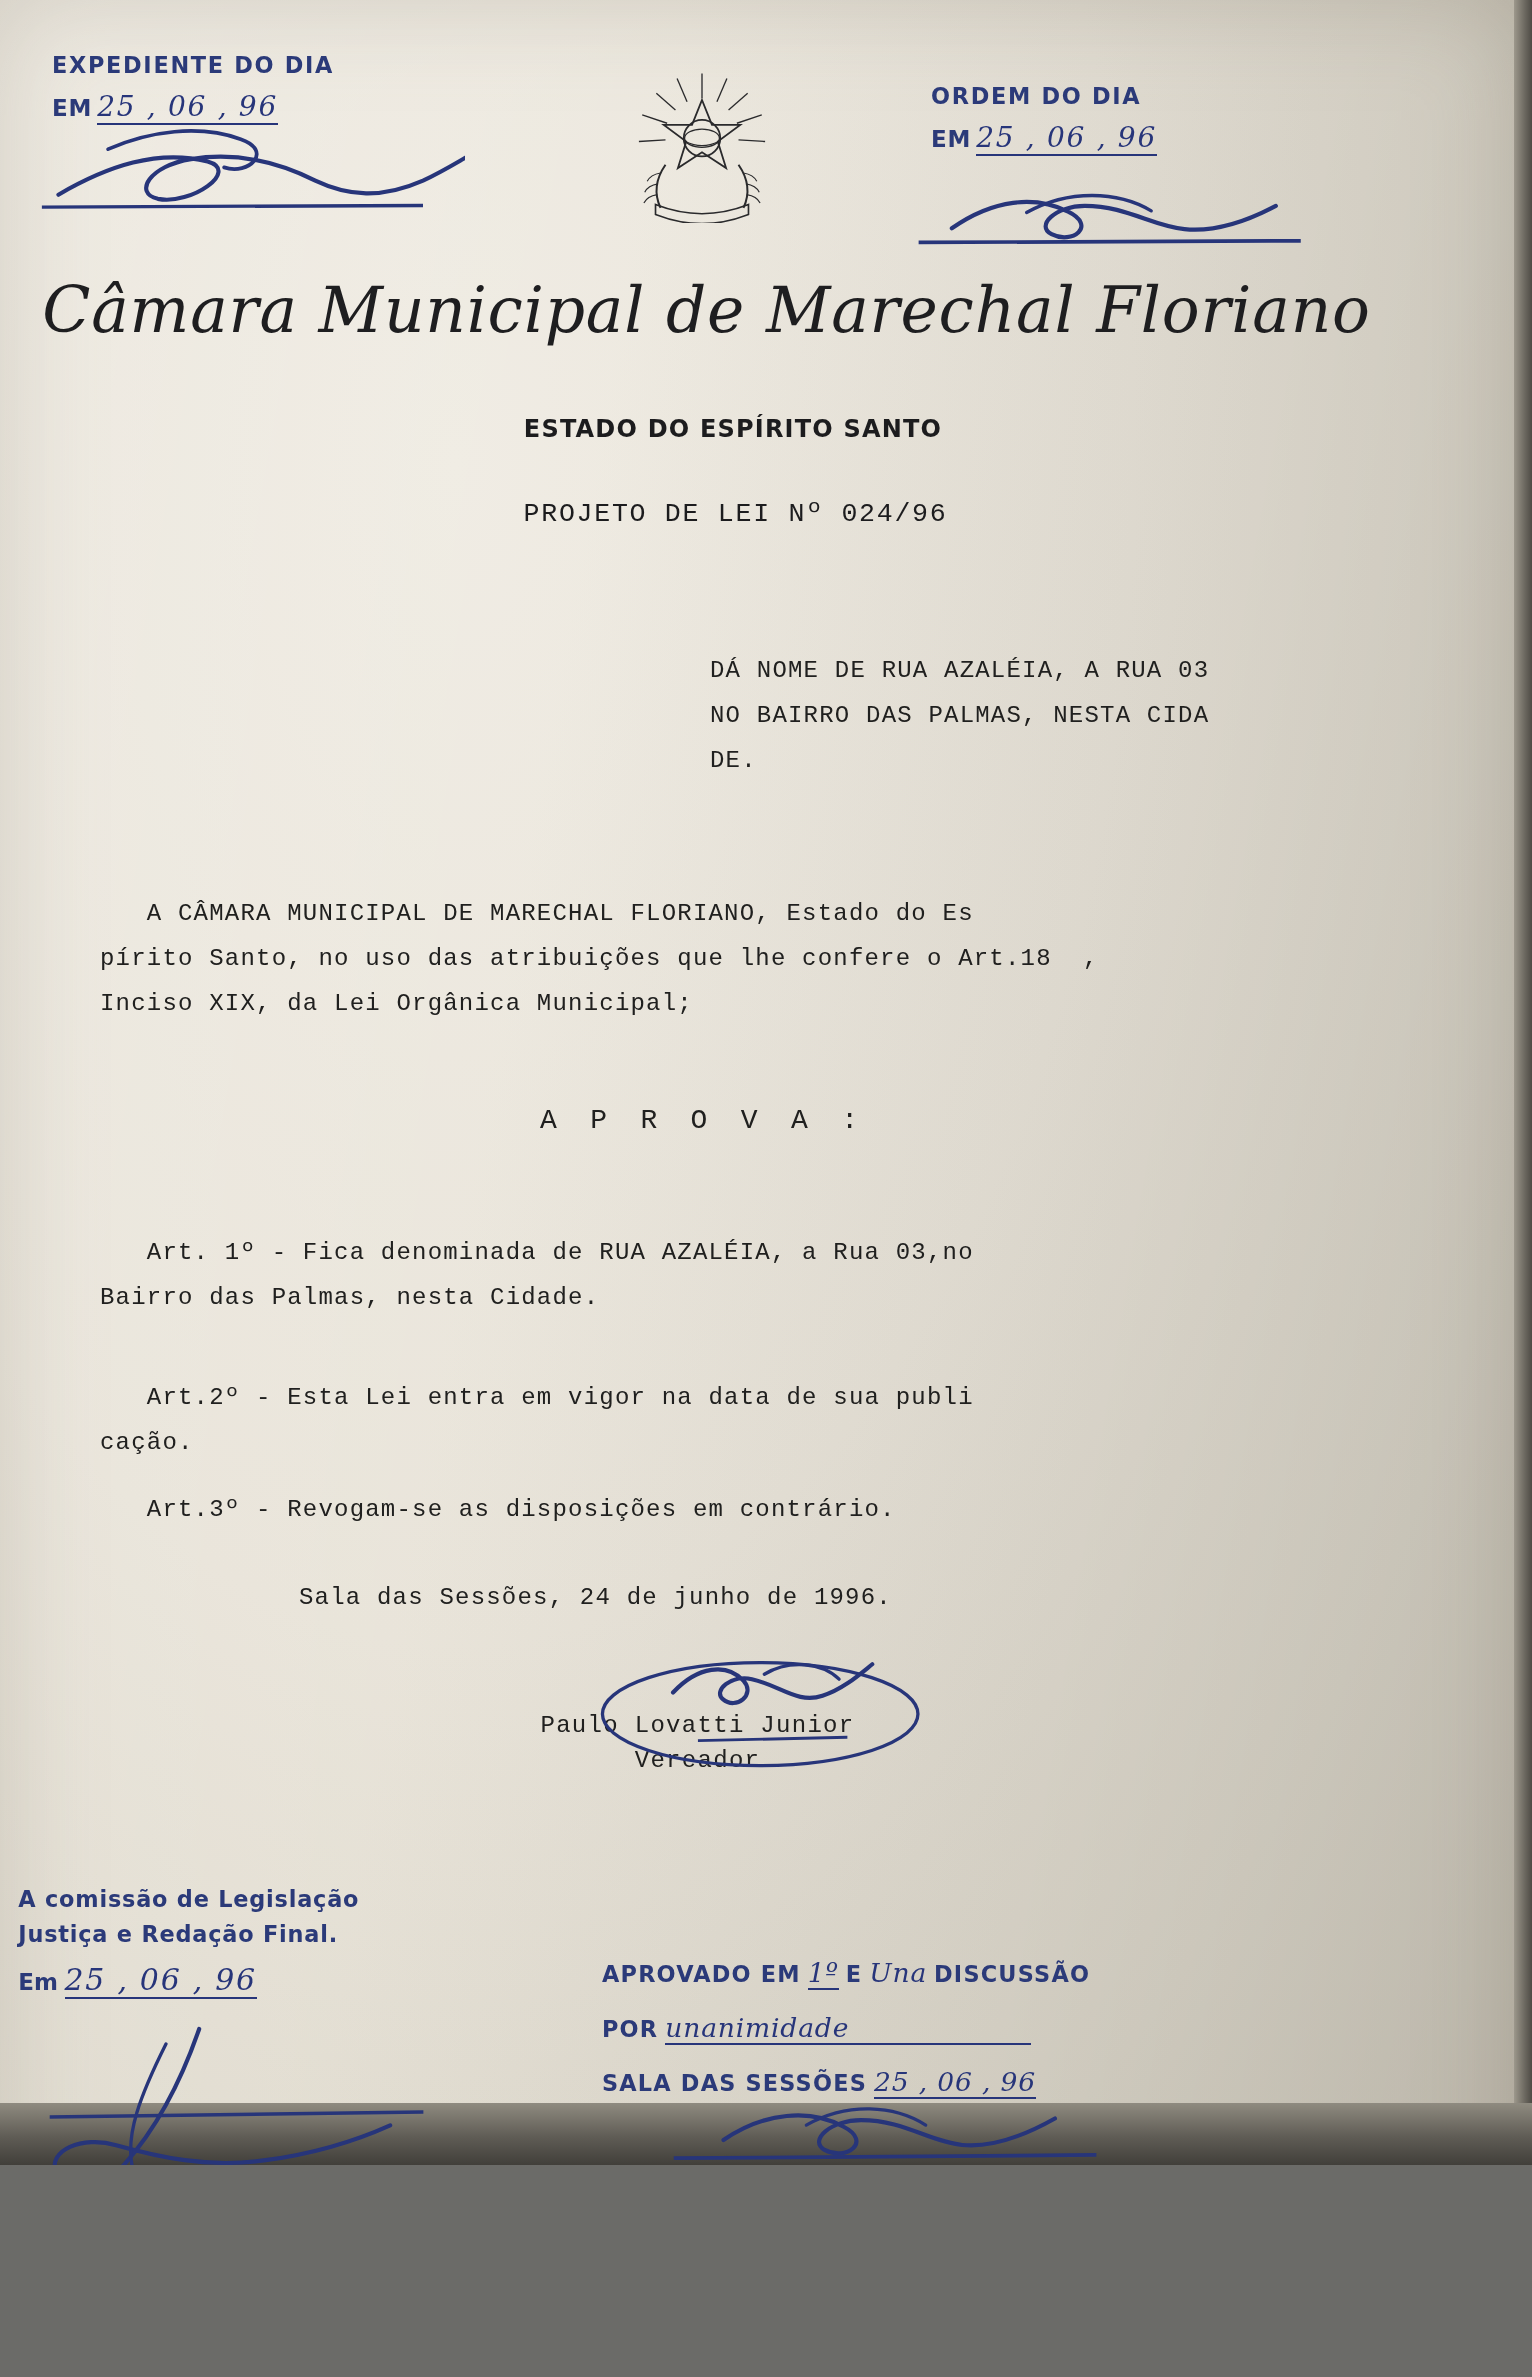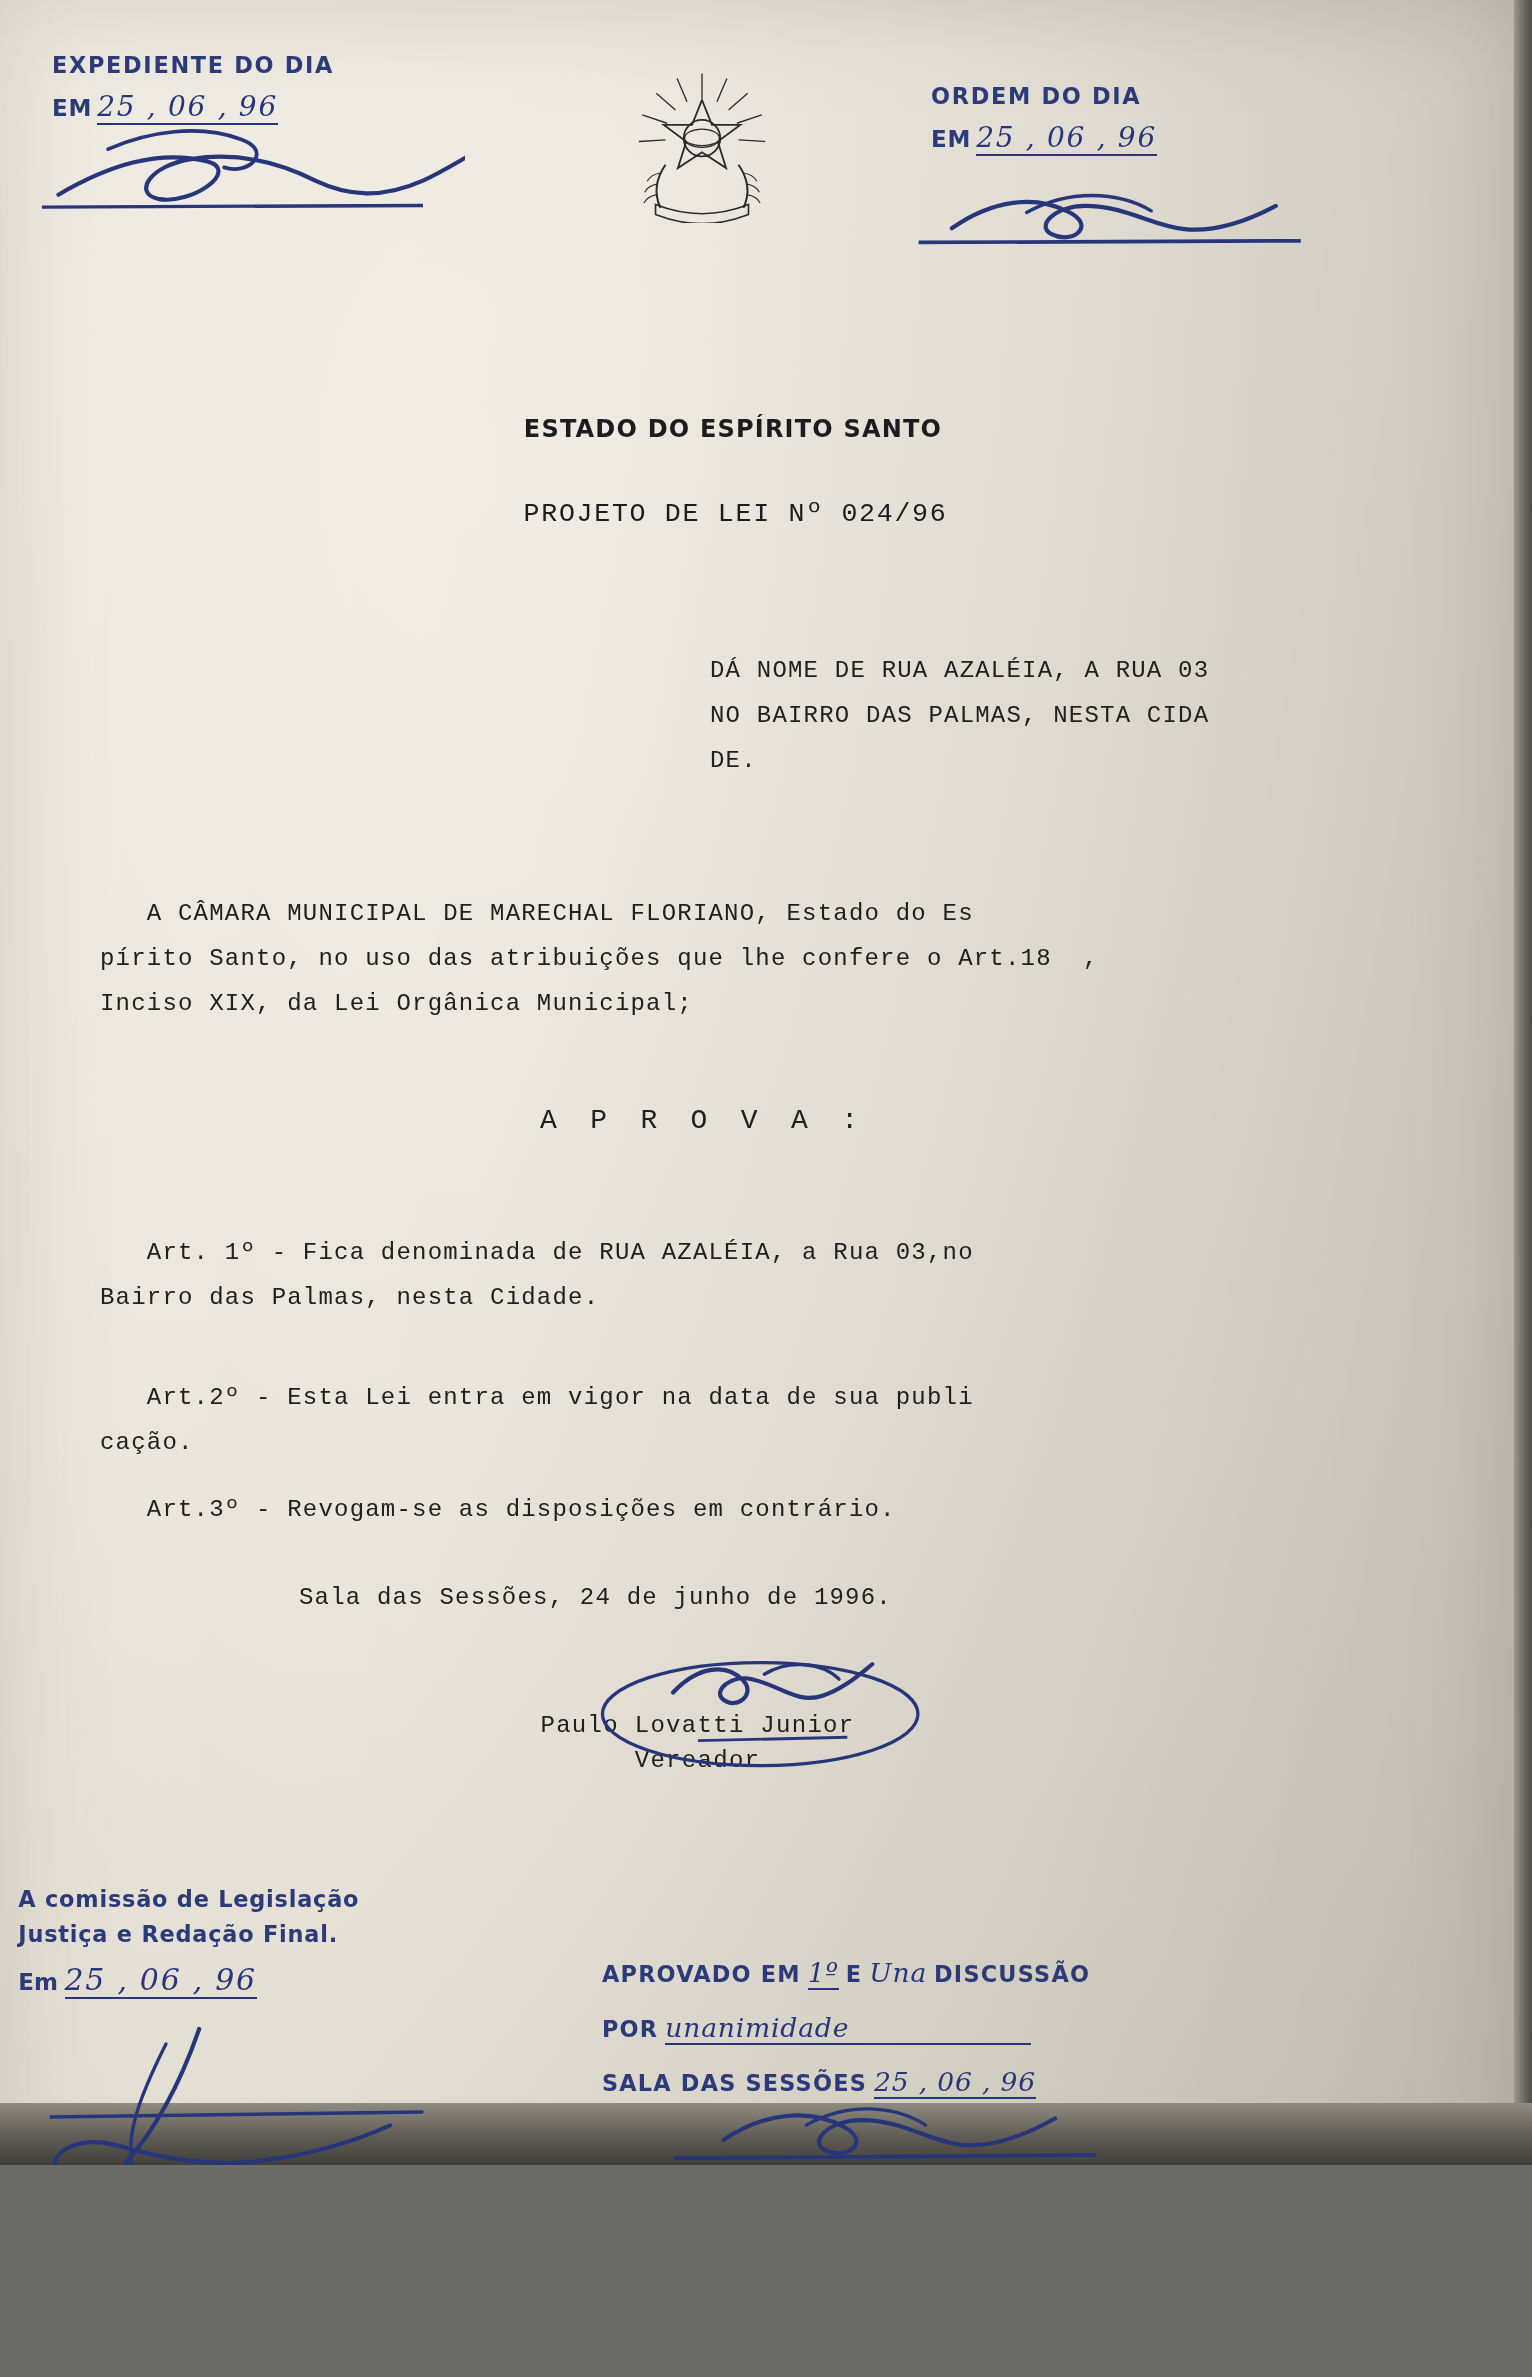--- a/index.html
+++ b/index.html
@@ -246,20 +246,21 @@
       <span class="em">EM</span>
       <span class="date uline">25 , 06 , 96</span>
     </div>
   </div>
   <svg class="sig-svg" style="left:902px; top:166px;" width="432" height="108" viewBox="0 0 520 130">
     <path d="M60 75 C110 40, 160 35, 200 55 C235 72, 205 95, 180 82 C160 72, 185 48, 220 48 C270 48, 300 72, 340 76 C380 80, 420 64, 450 48" fill="none" stroke="#27357a" stroke-width="5" stroke-linecap="round"></path>
     <path d="M150 56 C200 28, 260 30, 300 54" fill="none" stroke="#27357a" stroke-width="4" stroke-linecap="round"></path>
     <path d="M20 92 L480 90" fill="none" stroke="#27357a" stroke-width="4.5"></path>
   </svg>
 
+  <div id="camara-title">Câmara Municipal de Marechal Floriano</div>
   <div id="estado">ESTADO DO ESPÍRITO SANTO</div>
   <div id="projeto">PROJETO DE LEI Nº 024/96</div>
 
   <div id="ementa">
     <div class="body-text">DÁ NOME DE RUA AZALÉIA, A RUA 03</div>
     <div class="body-text">NO BAIRRO DAS PALMAS, NESTA CIDA</div>
     <div class="body-text">DE.</div>
   </div>
 
   <div id="preamble">

